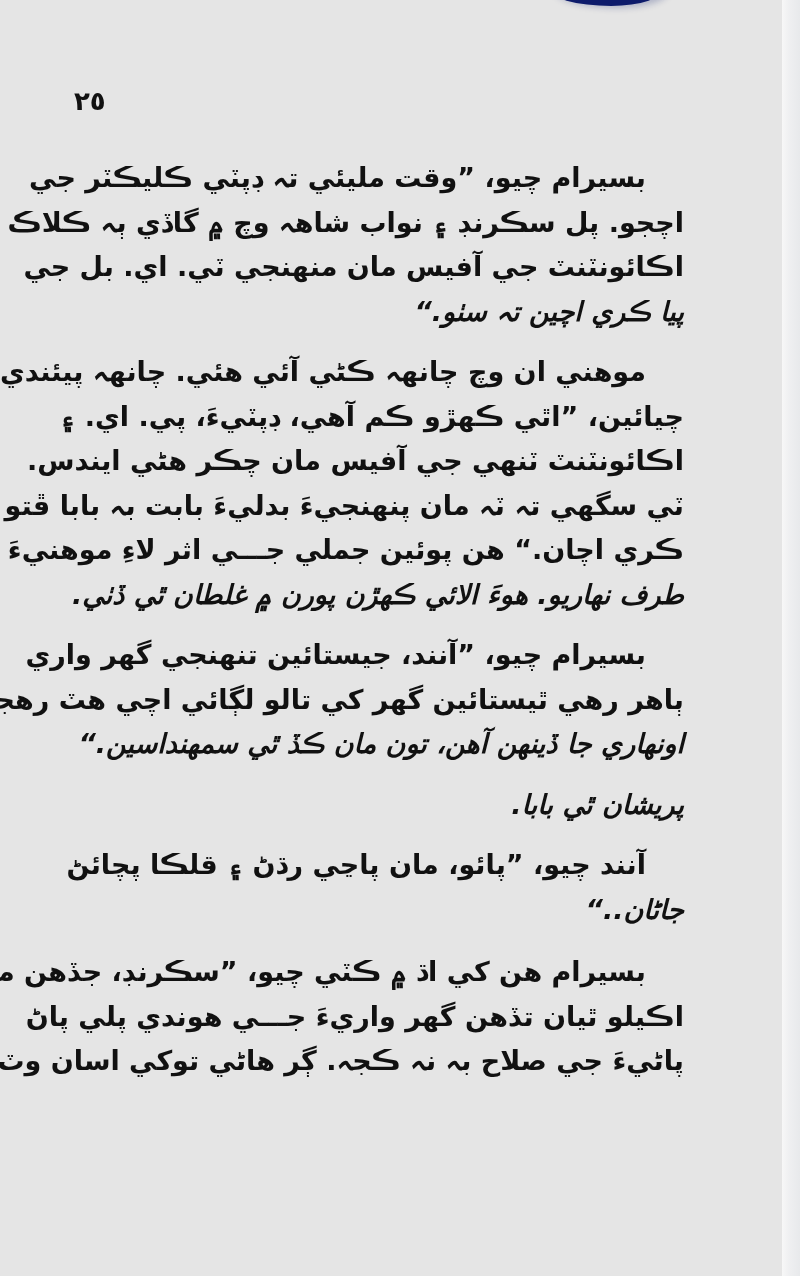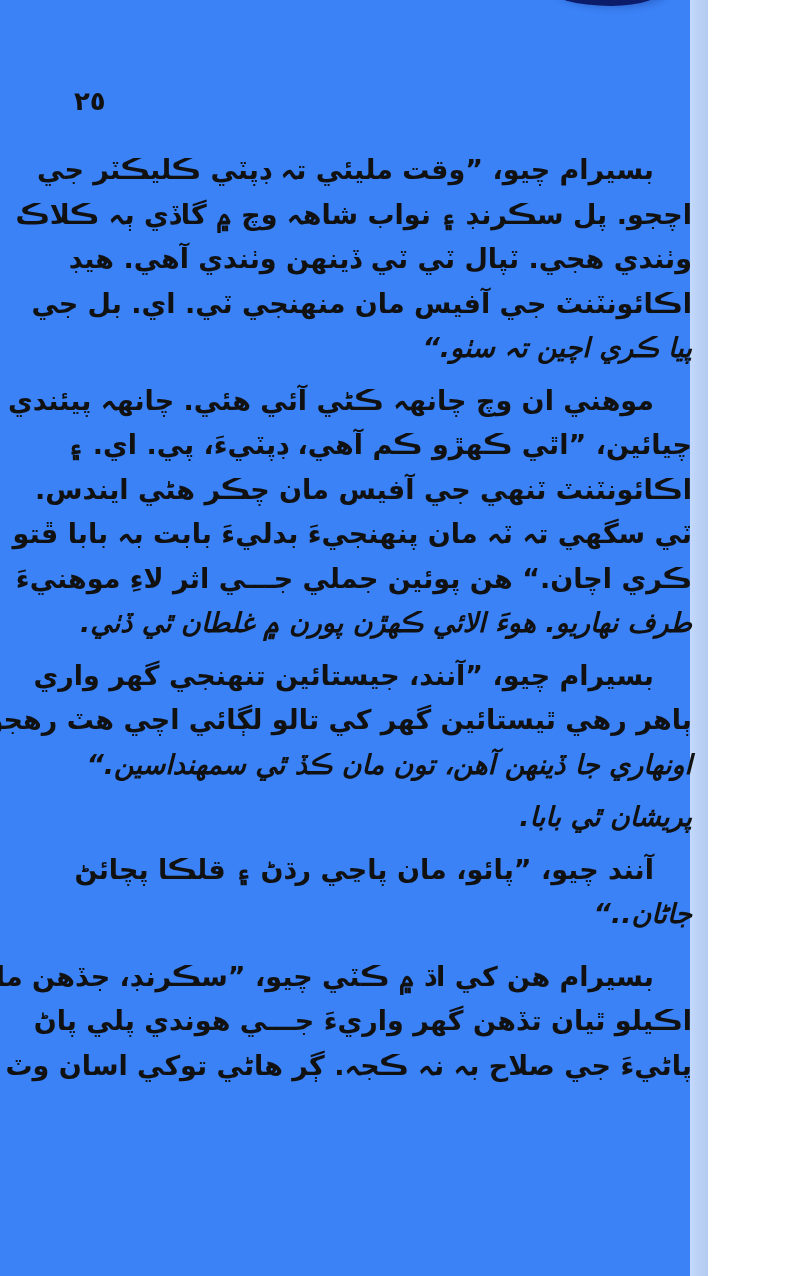--- a/index.html
+++ b/index.html
@@ -11,22 +11,22 @@
       width: 800px;
       height: 1276px;
       position: relative;
       overflow: hidden;
       font-family: "DejaVu Sans", sans-serif;
       color: #111111;
     }
     .page {
       position: absolute;
       left: 0; top: 0;
-      width: 708px; height: 1276px;
-      background: #3b82f6;
+      width: 800px; height: 1276px;
+      background: #e5e5e5;
     }
     .binding-edge {
       position: absolute;
       right: 0; top: 0;
       width: 18px; height: 1276px;
       background: linear-gradient(to right, #ffffff 0%, #f3f4f6 40%, #e9ebee 100%);
       opacity: 0.7;
     }
     .scan-artifact {
       position: absolute;
@@ -50,21 +50,21 @@
       top: 140px;
       width: 660px;
       direction: rtl;
       text-align: justify;
       font-family: "DejaVu Sans", sans-serif;
       font-size: 27px;
       font-weight: bold;
       line-height: 44.5px;
     }
     .para {
-      margin: 8px;
+      margin: 16px;
       text-indent: 38px;
     }
     .para.gap-before {
       margin-top: 18px;
     }
     .line {
       display: block;
       white-space: nowrap;
       text-align: justify;
       text-align-last: justify;
@@ -83,21 +83,20 @@
 <div class="page">
   <div class="scan-artifact"></div>
   <div class="binding-edge"></div>
 
   <div class="page-number">٢٥</div>
 
   <div class="text-block">
     <p class="para">
       <span class="line first">بسيرام چيو، ”وقت مليئي تہ ڊپٽي ڪليڪٽر جي</span>
       <span class="line">اچجو. پل سڪرنڊ ۽ نواب شاهہ وچ ۾ گاڏي ٻہ ڪلاڪ</span>
-      <span class="line">وٺندي ھجي. ٽپال ٽي ٽي ڏينھن وٺندي آھي. ھيڊ</span>
       <span class="line">اڪائونٽنٽ جي آفيس مان منھنجي ٽي. اي. بل جي</span>
       <span class="line last">پيا ڪري اچين تہ سٺو.“</span>
     </p>
     <p class="para">
       <span class="line first">موھني ان وچ چانھہ ڪڻي آئي ھئي. چانھہ پيئندي</span>
       <span class="line">چيائين، ”اٿي ڪھڙو ڪم آھي، ڊپٽيءَ، پي. اي. ۽</span>
       <span class="line">اڪائونٽنٽ ٽنھي جي آفيس مان چڪر ھڻي ايندس.</span>
       <span class="line">ٽي سگھي تہ ٽہ مان پنھنجيءَ بدليءَ بابت بہ بابا ڦتو</span>
       <span class="line">ڪري اچان.“ ھن پوئين جملي جـــي اثر لاءِ موھنيءَ</span>
       <span class="line last">طرف نھاريو. ھوءَ الائي ڪھڙن پورن ۾ غلطان ٿي ڏٺي.</span>

